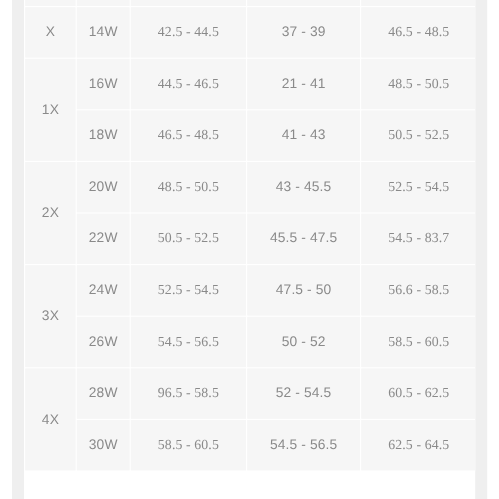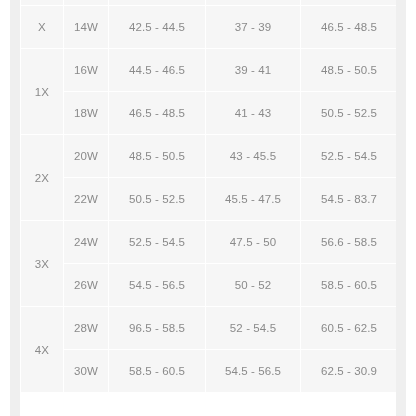--- a/index.html
+++ b/index.html
@@ -66,21 +66,21 @@
     vertical-align: middle;
     height: 42px;
     padding: 0;
     font-weight: 400;
     letter-spacing: 0.1px;
     white-space: nowrap;
   }
 
   td.col-group  { width: 42px; }
   td.col-numeric{ width: 44px; }
-  td.col-meas   { width: 96px; }
+  td.col-meas   { width: 96px; font-family: Liberation Serif, serif; }
   td.col-meas-narrow { width: 94px; }
 
   td.group-cell { color: #8a8a8a; }
 </style>
 </head>
 <body>
 
 <div id="page">
 
   <div id="gutter-left"></div>
@@ -100,21 +100,21 @@
             <td class="col-group group-cell">X</td>
             <td class="col-numeric">14W</td>
             <td class="col-meas">42.5 - 44.5</td>
             <td class="col-meas-narrow">37 - 39</td>
             <td class="col-meas">46.5 - 48.5</td>
           </tr>
           <tr>
             <td class="col-group group-cell" rowspan="2">1X</td>
             <td class="col-numeric">16W</td>
             <td class="col-meas">44.5 - 46.5</td>
-            <td class="col-meas-narrow">39 - 41</td>
+            <td class="col-meas-narrow">21 - 41</td>
             <td class="col-meas">48.5 - 50.5</td>
           </tr>
           <tr>
             <td class="col-numeric">18W</td>
             <td class="col-meas">46.5 - 48.5</td>
             <td class="col-meas-narrow">41 - 43</td>
             <td class="col-meas">50.5 - 52.5</td>
           </tr>
           <tr>
             <td class="col-group group-cell" rowspan="2">2X</td>
@@ -146,19 +146,19 @@
             <td class="col-group group-cell" rowspan="2">4X</td>
             <td class="col-numeric">28W</td>
             <td class="col-meas">96.5 - 58.5</td>
             <td class="col-meas-narrow">52 - 54.5</td>
             <td class="col-meas">60.5 - 62.5</td>
           </tr>
           <tr>
             <td class="col-numeric">30W</td>
             <td class="col-meas">58.5 - 60.5</td>
             <td class="col-meas-narrow">54.5 - 56.5</td>
-            <td class="col-meas">62.5 - 30.9</td>
+            <td class="col-meas">62.5 - 64.5</td>
           </tr>
         </tbody>
     </table>
   </div>
 
 </div>
 
 </body></html>

